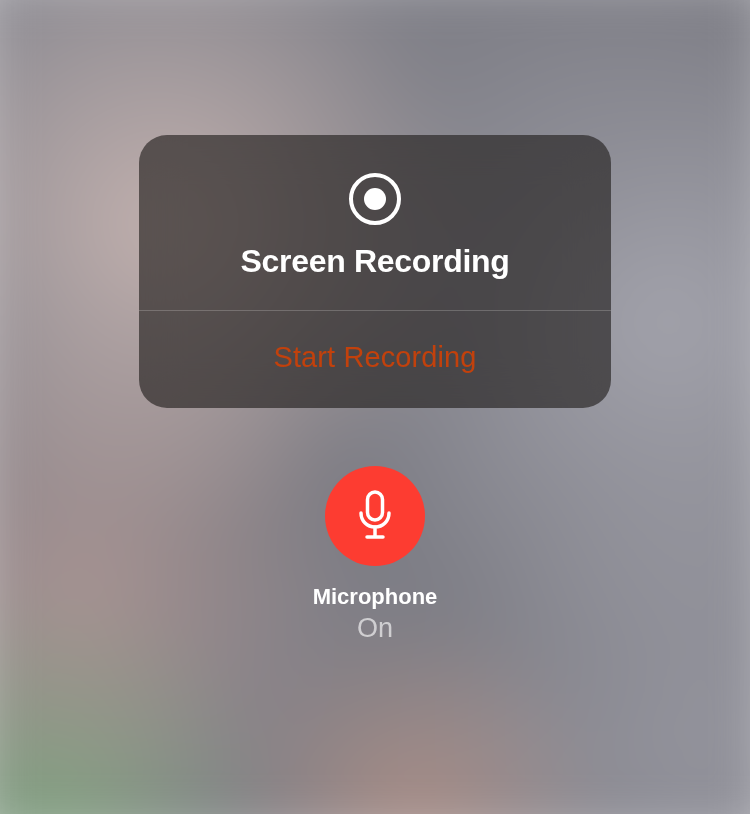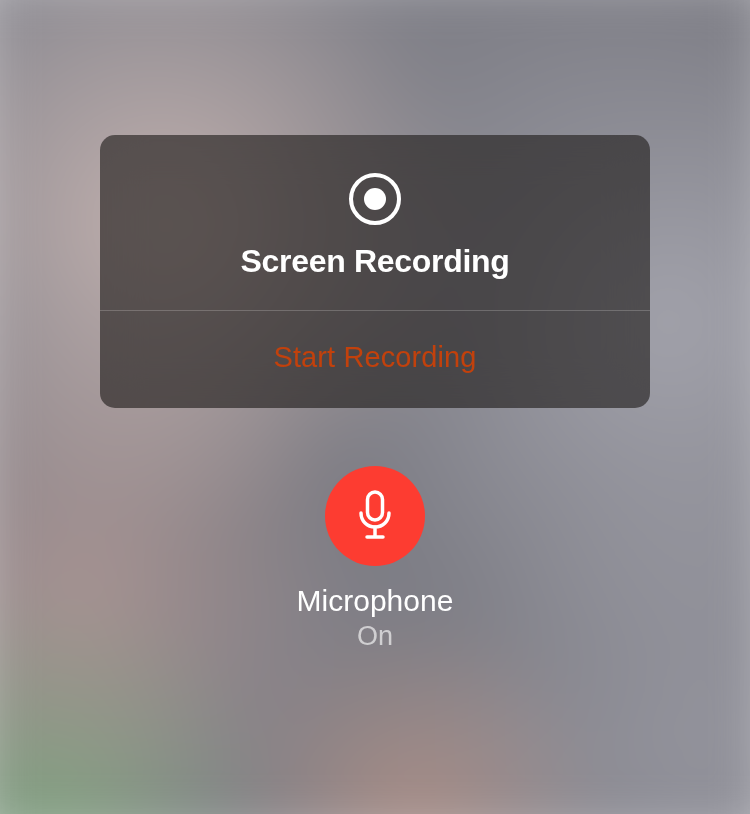--- a/index.html
+++ b/index.html
@@ -35,23 +35,23 @@
       position: relative;
       width: 100%;
       height: 100%;
       display: flex;
       flex-direction: column;
       align-items: center;
       padding-top: 135px;
     }
     
     .card {
-      width: 550px;
+      width: 472px;
       background: rgba(30, 28, 26, 0.62);
-      border-radius: 15px;
+      border-radius: 28px;
       overflow: hidden;
       backdrop-filter: blur(20px);
     }
     
     .card-header {
       display: flex;
       flex-direction: column;
       align-items: center;
       padding: 36px 20px 30px 20px;
     }
@@ -130,22 +130,22 @@
     }
     
     .mic-icon svg {
       width: 42px;
       height: 52px;
       display: block;
     }
     
     .mic-label {
       color: #ffffff;
-      font-size: 30px;
-      font-weight: 400;
+      font-size: 22px;
+      font-weight: 700;
       margin-bottom: 3px;
     }
     
     .mic-status {
       color: rgba(255, 255, 255, 0.62);
       font-size: 27px;
       font-weight: 400;
     }
   </style>
 </head>

